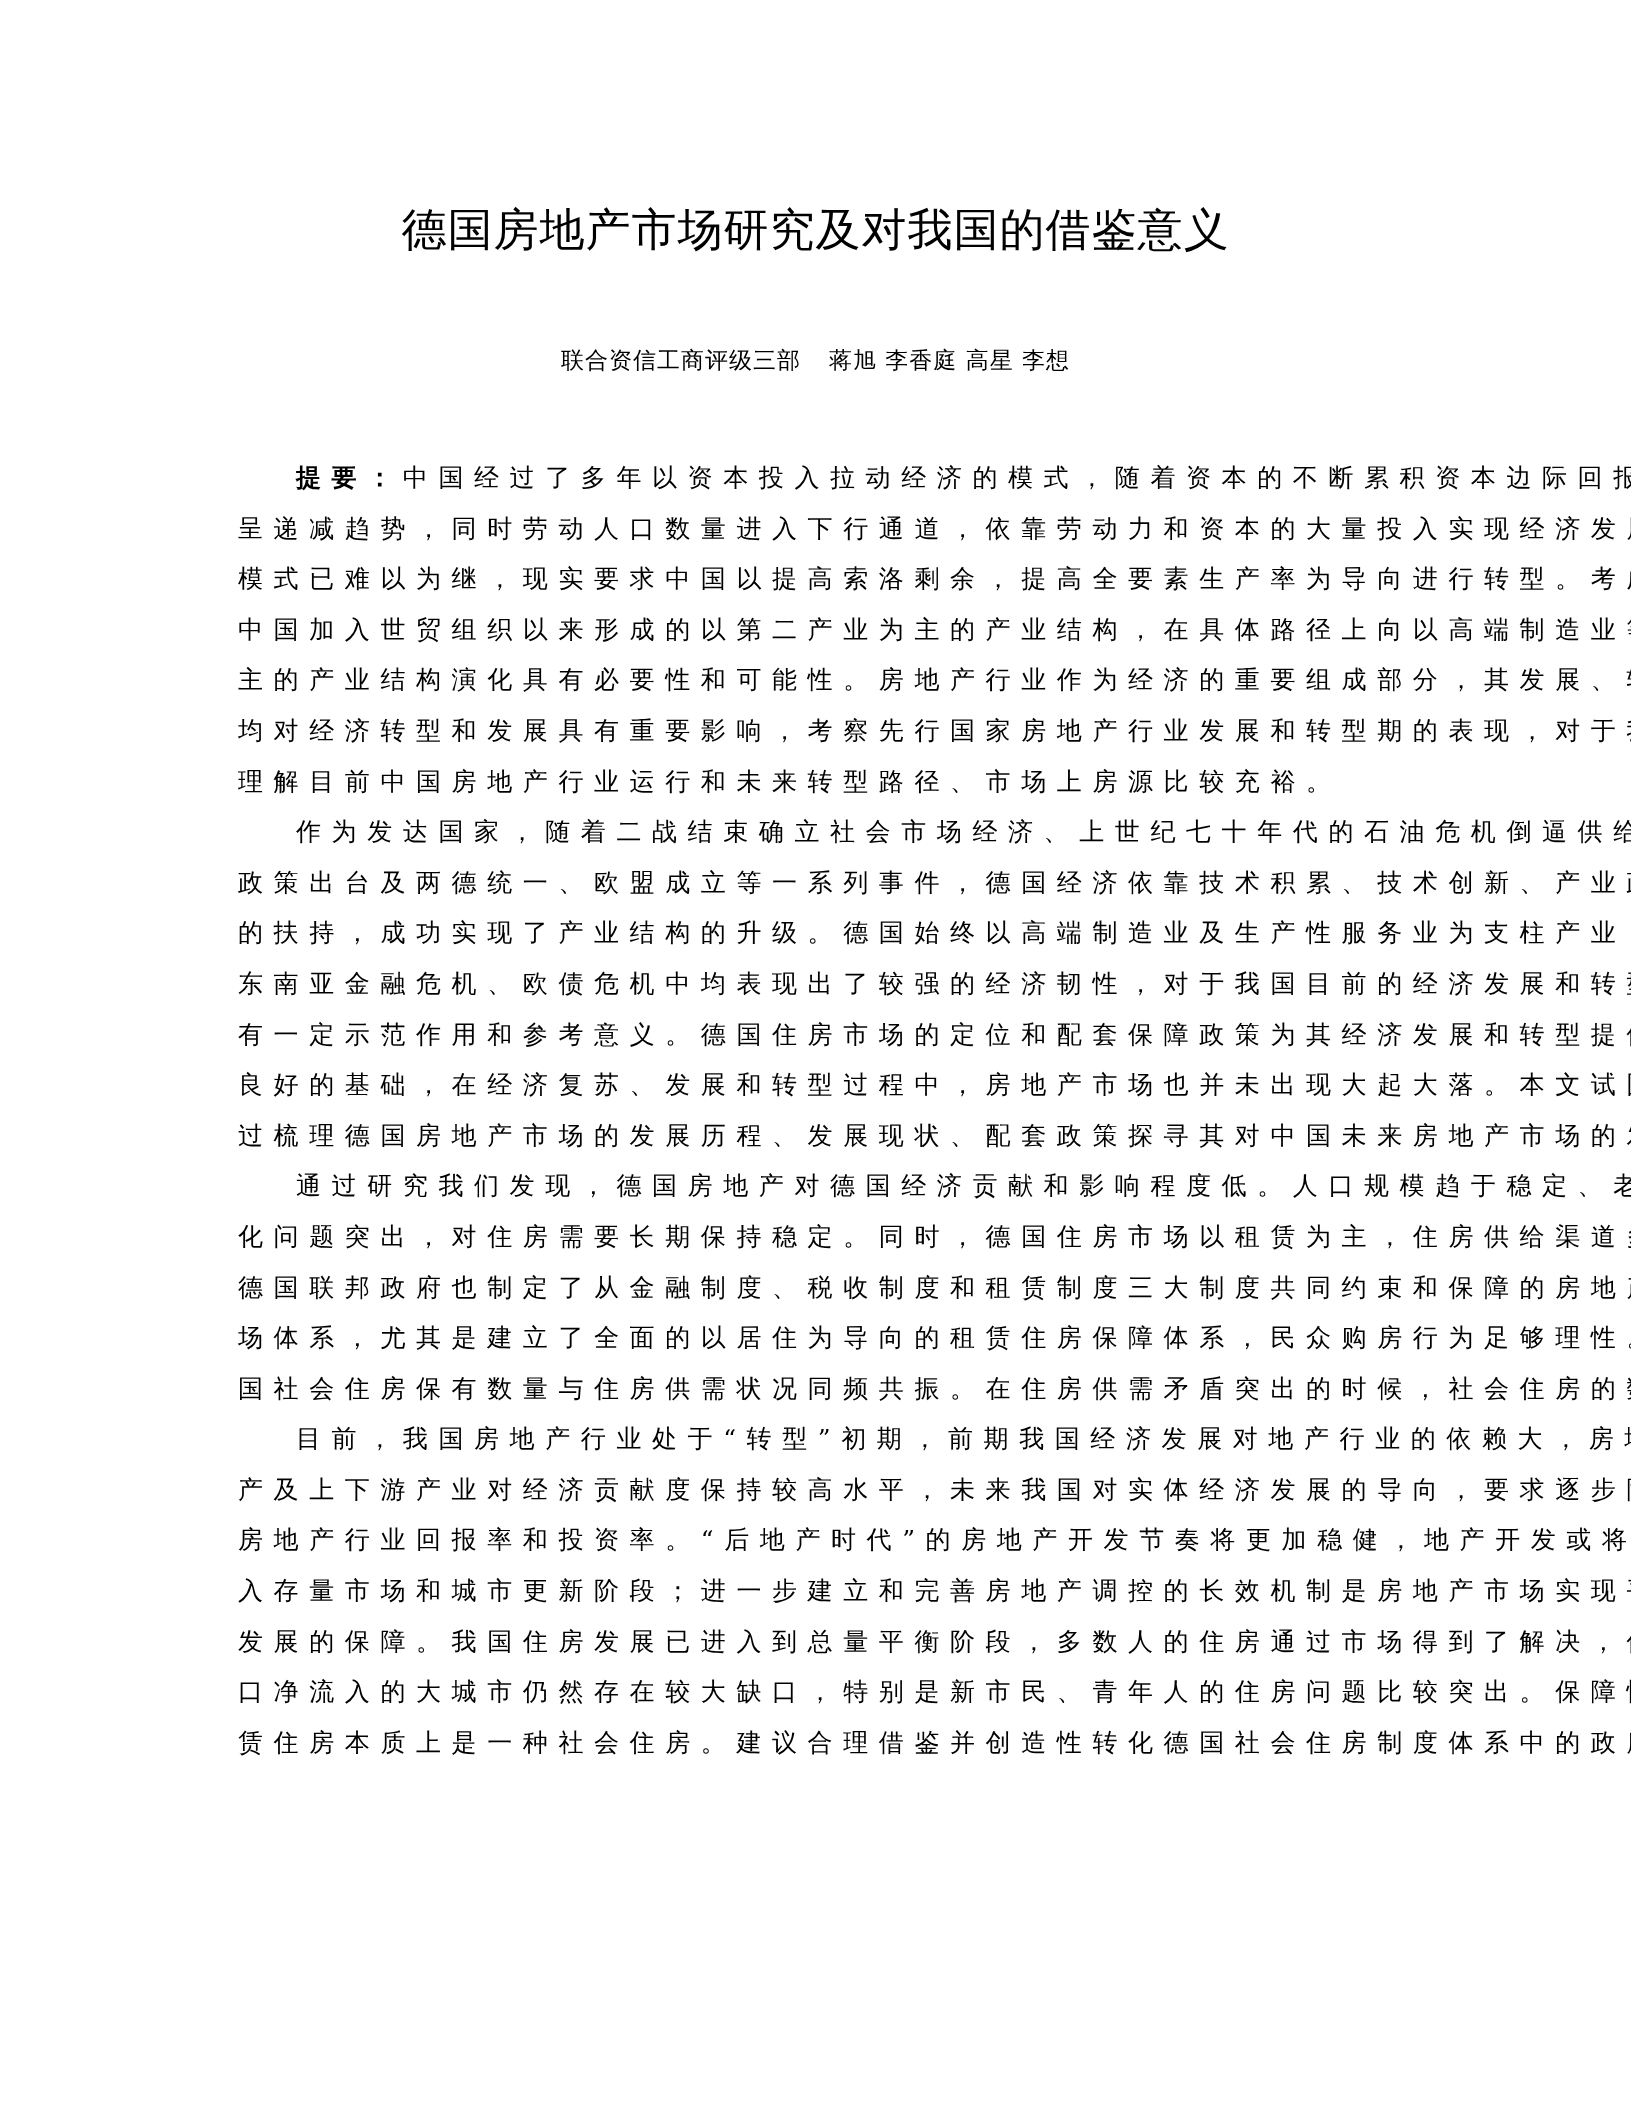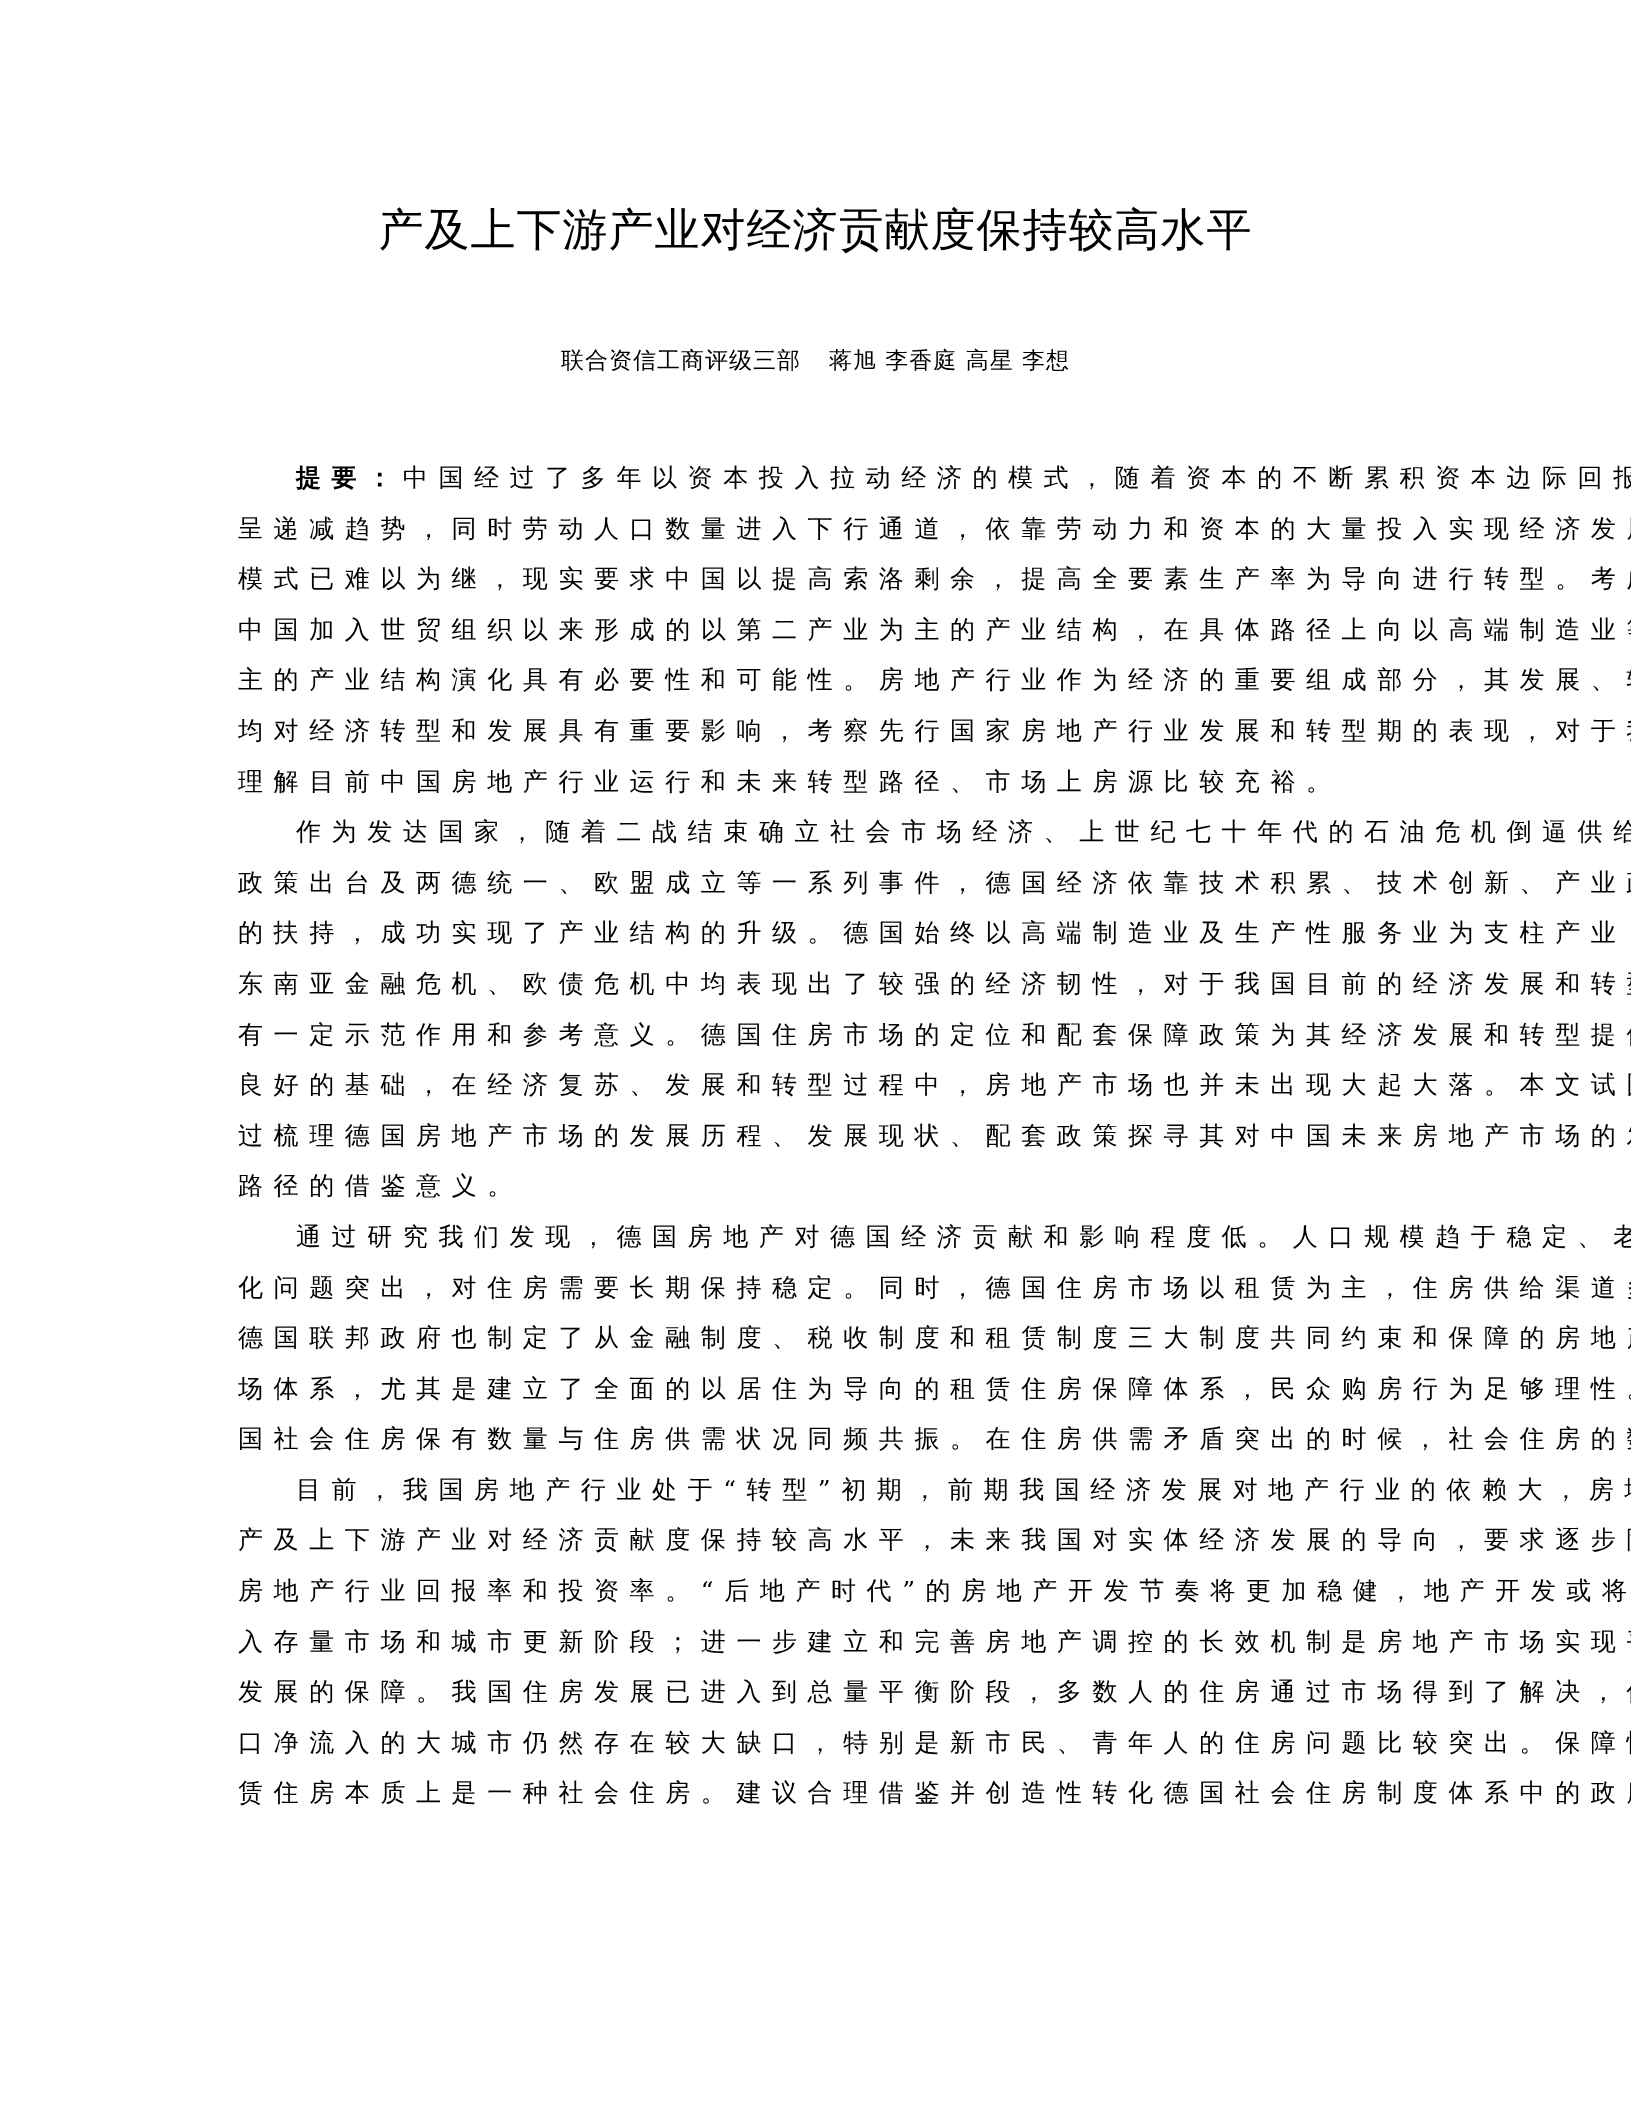--- a/index.html
+++ b/index.html
@@ -64,21 +64,21 @@
     .label {
       font-weight: bold;
       font-family: Liberation Mono, monospace;
     }
   </style>
 </head>
 <body>
 
 <div class="page">
 
-  <h1 class="title">产及上下游产业对经济贡献度保持较高水平</h1>
+  <h1 class="title">德国房地产市场研究及对我国的借鉴意义</h1>
 
   <div class="authors">
     <span>联合资信工商评级三部</span><span class="gap"></span><span>蒋旭 李香庭 高星 李想</span>
   </div>
 
   <div class="body">
 
     <div>
       <div class="line indent"><span class="label">提要：</span><span>中国经过了多年以资本投入拉动经济的模式，随着资本的不断累积资本边际回报率</span></div>
       <div class="line">呈递减趋势，同时劳动人口数量进入下行通道，依靠劳动力和资本的大量投入实现经济发展的</div>
@@ -90,21 +90,20 @@
     </div>
 
     <div>
       <div class="line indent">作为发达国家，随着二战结束确立社会市场经济、上世纪七十年代的石油危机倒逼供给侧</div>
       <div class="line">政策出台及两德统一、欧盟成立等一系列事件，德国经济依靠技术积累、技术创新、产业政策</div>
       <div class="line">的扶持，成功实现了产业结构的升级。德国始终以高端制造业及生产性服务业为支柱产业，在</div>
       <div class="line">东南亚金融危机、欧债危机中均表现出了较强的经济韧性，对于我国目前的经济发展和转型具</div>
       <div class="line">有一定示范作用和参考意义。德国住房市场的定位和配套保障政策为其经济发展和转型提供了</div>
       <div class="line">良好的基础，在经济复苏、发展和转型过程中，房地产市场也并未出现大起大落。本文试图通</div>
       <div class="line">过梳理德国房地产市场的发展历程、发展现状、配套政策探寻其对中国未来房地产市场的发展</div>
-      <div class="line">路径的借鉴意义。</div>
     </div>
 
     <div>
       <div class="line indent">通过研究我们发现，德国房地产对德国经济贡献和影响程度低。人口规模趋于稳定、老龄</div>
       <div class="line">化问题突出，对住房需要长期保持稳定。同时，德国住房市场以租赁为主，住房供给渠道多元，</div>
       <div class="line">德国联邦政府也制定了从金融制度、税收制度和租赁制度三大制度共同约束和保障的房地产市</div>
       <div class="line">场体系，尤其是建立了全面的以居住为导向的租赁住房保障体系，民众购房行为足够理性。德</div>
       <div class="line">国社会住房保有数量与住房供需状况同频共振。在住房供需矛盾突出的时候，社会住房的数量</div>
     </div>
 

